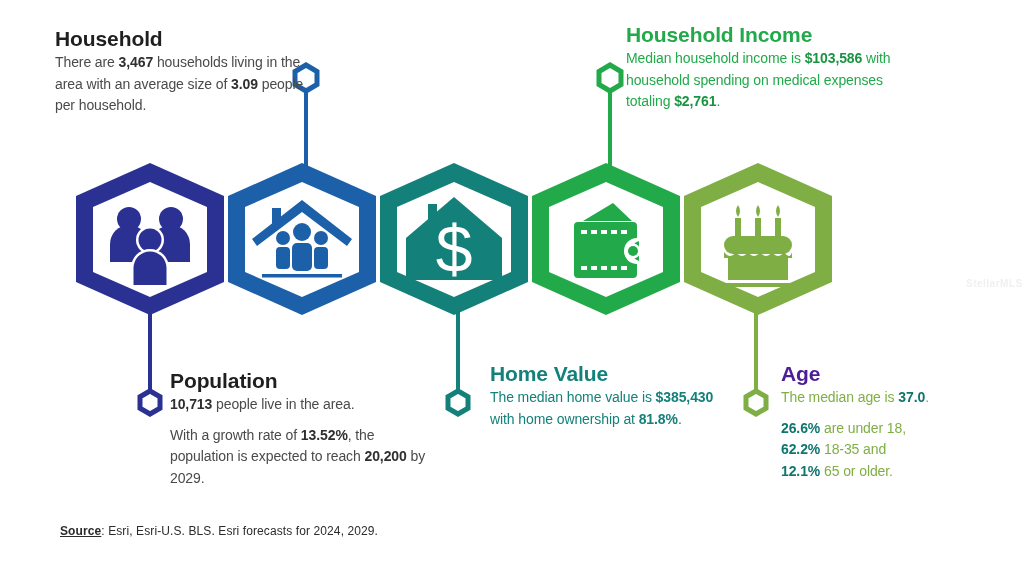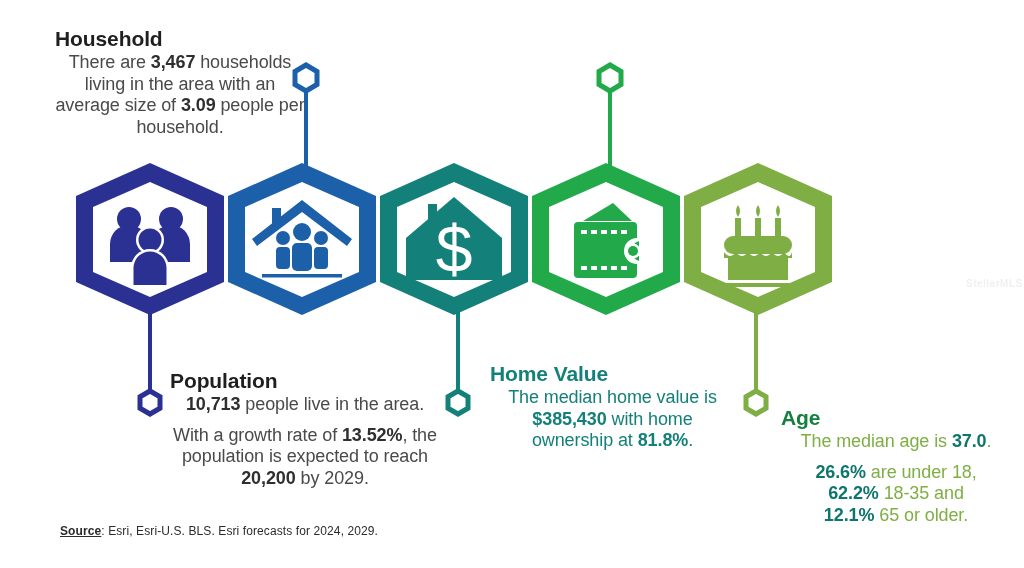--- a/index.html
+++ b/index.html
@@ -15,40 +15,39 @@
 
   .txtblock{position:absolute;}
   .txtblock .title{
     font-weight:bold;
     font-size:21px;
     line-height:25px;
     margin-bottom:1px;
     letter-spacing:-0.1px;
   }
   .txtblock .body{
-    font-size:18px;
+    font-size:14px;
     line-height:21.5px;
     color:#4a4a4a;
     letter-spacing:-0.1px;
-    text-align:center;
   }
   .txtblock .body b{font-weight:bold;color:#2f2f2f;}
   .txtblock .body.para2{margin-top:9px;}
 
   .c-dark .title{color:#1f1f1f;}
 
   .c-teal .title{color:#14807A;}
   .c-teal .body{color:#14807A;}
   .c-teal .body b{color:#14807A;}
 
   .c-green .title{color:#21a94a;}
   .c-green .body{color:#21a94a;}
   .c-green .body b{color:#1a9440;}
 
-  .c-olive .title{color:#15803d;margin-top:44px;}
+  .c-olive .title{color:#4c1d95;}
   .c-olive .body{color:#7FAE44;}
   .c-olive .body b{color:#0f766e;}
   svg.layer{position:absolute;left:0;top:0;}
 
   #source{
     position:absolute;
     left:60px;top:524px;
     font-size:12px;
     color:#2b2b2b;
     letter-spacing:0.1px;
@@ -197,20 +196,24 @@
         <rect x="718" y="283" width="80" height="4"></rect>
       </g>
     </g>
   </svg>
 
   <div class="txtblock c-dark" style="left:55px;top:26px;width:250px;">
     <div class="title">Household</div>
     <div class="body"><span>There are </span><b>3,467</b><span> households living in the area with an average size of </span><b>3.09</b><span> people per household.</span></div>
   </div>
 
+  <div class="txtblock c-green" style="left:626px;top:22px;width:275px;">
+    <div class="title">Household Income</div>
+    <div class="body"><span>Median household income is </span><b>$103,586</b><span> with household spending on medical expenses totaling </span><b>$2,761</b><span>.</span></div>
+  </div>
 
   <div class="txtblock c-dark" style="left:170px;top:368px;width:270px;">
     <div class="title">Population</div>
     <div class="body"><b>10,713</b><span> people live in the area.</span></div>
     <div class="body para2"><span>With a growth rate of </span><b>13.52%</b><span>, the population is expected to reach </span><b>20,200</b><span> by 2029.</span></div>
   </div>
 
   <div class="txtblock c-teal" style="left:477px;top:361px;width:245px;margin-left:13px;">
     <div class="title">Home Value</div>
     <div class="body"><span>The median home value is </span><b>$385,430</b><span> with home ownership at </span><b>81.8%</b><span>.</span></div>

